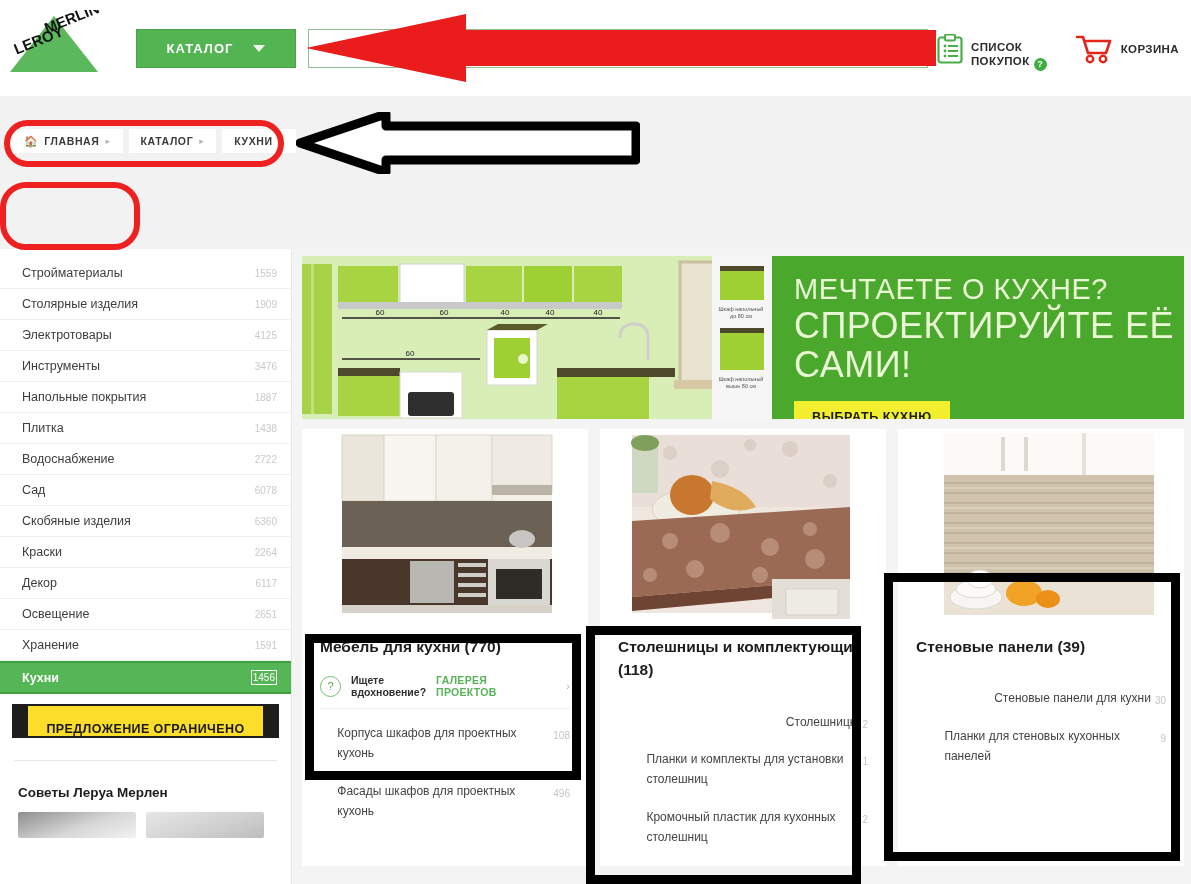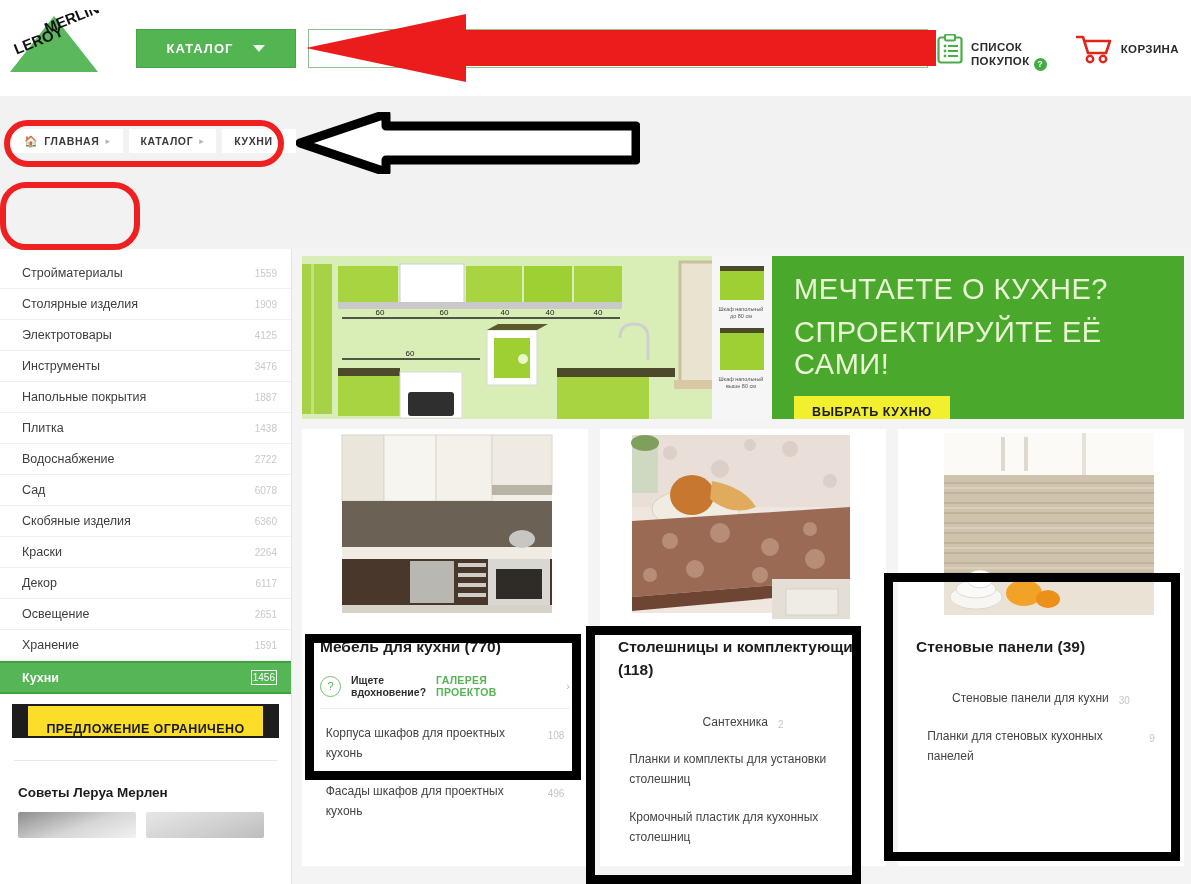--- a/index.html
+++ b/index.html
@@ -200,21 +200,21 @@
     display: flex;
     cursor: pointer;
   }
   .banner-img { width: 470px; height: 163px; position: relative; background: #cfe8a0; overflow: hidden; }
   .banner-copy { flex: 1; padding: 18px 0 0 22px; position: relative; }
   .banner-l1, .banner-l2 {
     color: #eaf7d4; font-weight: normal; letter-spacing: .5px;
     line-height: 1.08;
   }
   .banner-l1 { font-size: 29px; }
-  .banner-l2 { font-size: 29px; margin-top: 12px; }
+  .banner-l2 { font-size: 36px; margin-top: 2px; }
   .banner-cta {
     margin-top: 16px;
     display: inline-block;
     background: #f2ef2e;
     color: #1a1a1a;
     font-size: 12.5px; font-weight: bold; letter-spacing: .6px;
     padding: 9px 18px;
     cursor: pointer;
   }
 
@@ -242,22 +242,22 @@
     border: 1px solid #6fbf6f; color: #5aa85a;
     font-size: 11px; display: flex; align-items: center; justify-content: center;
     flex: none;
   }
   .insp-text { font-size: 10.5px; font-weight: bold; color: #2f2f2f; line-height: 12px; white-space: pre-line; }
   .insp-link { margin-left: auto; font-size: 10.5px; font-weight: bold; color: #56b356; letter-spacing: .3px; }
   .insp-arrow { margin-left: 8px; color: #b5b5b5; font-size: 11px; }
 
   .sub-list { margin-top: 6px; }
   .sub-item {
-    display: flex; align-items: flex-start; justify-content: center;
-    gap: 10px; padding: 9px 0;
+    display: flex; align-items: flex-start; justify-content: flex-end;
+    gap: 4px; padding: 9px 0;
     cursor: pointer;
   }
   .sub-name { font-size: 12px; color: #444444; line-height: 1.65; max-width: 212px; }
   .sub-count { font-size: 10px; color: #c5c5c5; padding-top: 6px; }
 </style>
 </head>
 <body>
 
 <div class="top-green-sliver"></div>
 
@@ -563,21 +563,21 @@
             </g>
             <path d="M32 168 L250 150 L250 162 L32 182 Z" fill="#6e4533"></path>
             <rect x="172" y="150" width="78" height="40" fill="#e3dfd6"></rect>
             <rect x="186" y="160" width="52" height="26" fill="#efece5" stroke="#d5d1c7"></rect>
           </svg>
         </div>
         <div class="card-body">
           <div class="card-title">Столешницы и комплектующие (118)</div>
           <div class="sub-list" style="margin-top:22px">
             <div class="sub-item">
-              <span class="sub-name">Сантехника</span>
+              <span class="sub-name">Столешницы</span>
               <span class="sub-count">2</span>
             </div>
             <div class="sub-item">
               <span class="sub-name">Планки и комплекты для установки столешниц</span>
               <span class="sub-count">1</span>
             </div>
             <div class="sub-item">
               <span class="sub-name">Кромочный пластик для кухонных столешниц</span>
               <span class="sub-count">2</span>
             </div>

